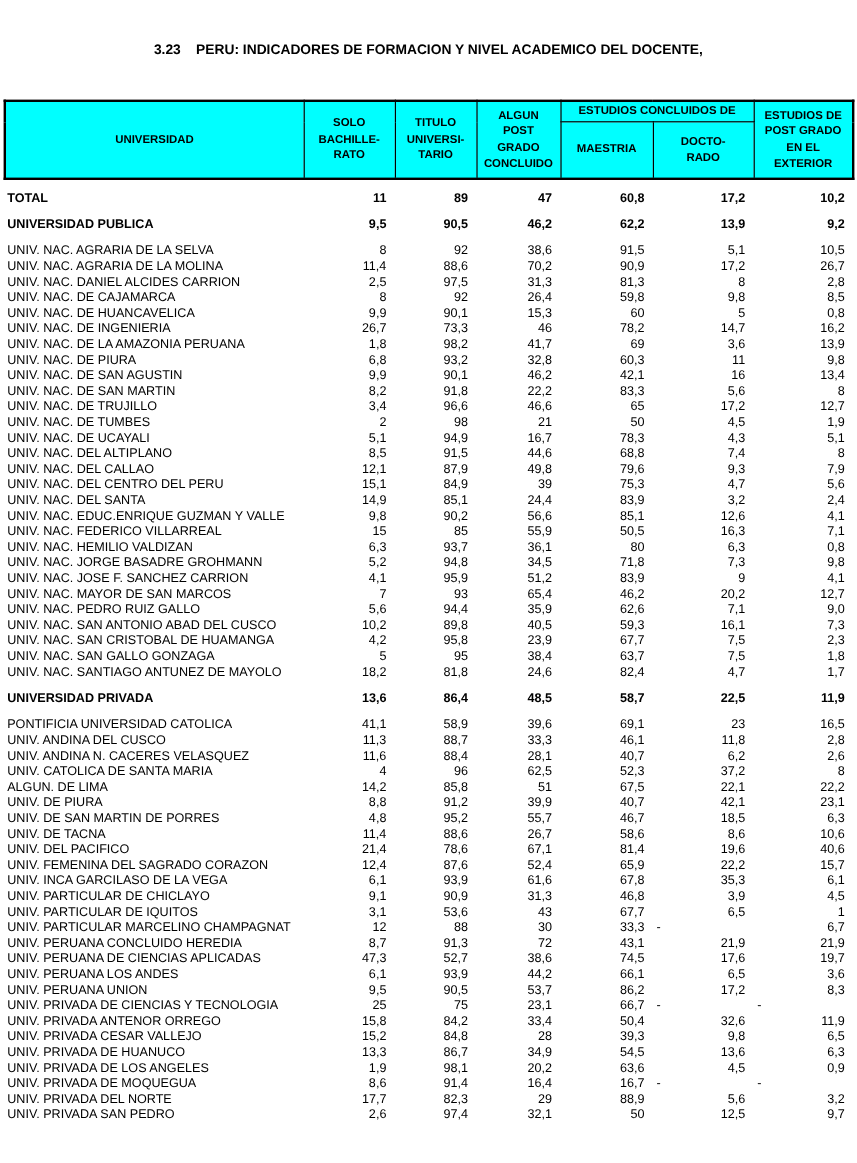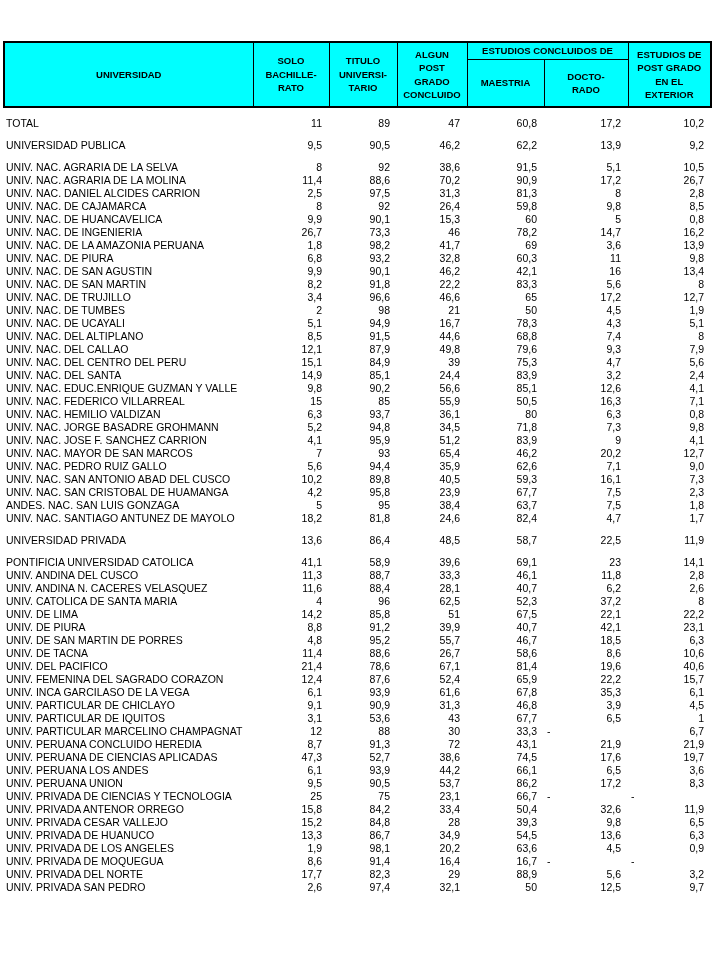--- a/index.html
+++ b/index.html
@@ -59,29 +59,30 @@
     line-height: 13px;
     height: 13px;
     padding: 0;
     white-space: nowrap;
     overflow: hidden;
     vertical-align: middle;
   }
   td.name { text-align: left; padding-left: 2px; }
   td.num  { text-align: right; padding-right: 7px; }
   td.num.dash { text-align: left; padding-left: 3px; padding-right: 0; }
-  tr.bold td { font-weight: normal; }
+  tr.bold td { font-weight: bold; }
   tr.spacer td { height: 9px; }
 </style>
 </head>
 <body>
 
 <div class="page">
 
   <div class="title-block">
+    <div>3.23    PERU: INDICADORES DE FORMACION Y NIVEL ACADEMICO DEL DOCENTE,</div>
   </div>
 
   <table class="main">
     <colgroup>
       <col class="c-univ">
         <col class="c-solo">
         <col class="c-titulo">
         <col class="c-postgrado">
       <col class="c-maestria">
         <col class="c-doctorado">
@@ -368,21 +369,21 @@
         <tr class="">
           <td class="name">UNIV. NAC. SAN CRISTOBAL DE HUAMANGA</td>
           <td class="num">4,2</td>
           <td class="num">95,8</td>
           <td class="num">23,9</td>
           <td class="num">67,7</td>
           <td class="num">7,5</td>
           <td class="num">2,3</td>
         </tr>
         <tr class="">
-          <td class="name">ANDES. NAC. SAN LUIS GONZAGA</td>
+          <td class="name">UNIV. NAC. SAN GALLO GONZAGA</td>
           <td class="num">5</td>
           <td class="num">95</td>
           <td class="num">38,4</td>
           <td class="num">63,7</td>
           <td class="num">7,5</td>
           <td class="num">1,8</td>
         </tr>
         <tr class="">
           <td class="name">UNIV. NAC. SANTIAGO ANTUNEZ DE MAYOLO</td>
           <td class="num">18,2</td>
@@ -407,21 +408,21 @@
         <tr class="spacer">
           <td colspan="7"></td>
         </tr>
         <tr class="">
           <td class="name">PONTIFICIA UNIVERSIDAD CATOLICA</td>
           <td class="num">41,1</td>
           <td class="num">58,9</td>
           <td class="num">39,6</td>
           <td class="num">69,1</td>
           <td class="num">23</td>
-          <td class="num">14,1</td>
+          <td class="num">16,5</td>
         </tr>
         <tr class="">
           <td class="name">UNIV. ANDINA DEL CUSCO</td>
           <td class="num">11,3</td>
           <td class="num">88,7</td>
           <td class="num">33,3</td>
           <td class="num">46,1</td>
           <td class="num">11,8</td>
           <td class="num">2,8</td>
         </tr>
@@ -437,21 +438,21 @@
         <tr class="">
           <td class="name">UNIV. CATOLICA DE SANTA MARIA</td>
           <td class="num">4</td>
           <td class="num">96</td>
           <td class="num">62,5</td>
           <td class="num">52,3</td>
           <td class="num">37,2</td>
           <td class="num">8</td>
         </tr>
         <tr class="">
-          <td class="name">UNIV. DE LIMA</td>
+          <td class="name">ALGUN. DE LIMA</td>
           <td class="num">14,2</td>
           <td class="num">85,8</td>
           <td class="num">51</td>
           <td class="num">67,5</td>
           <td class="num">22,1</td>
           <td class="num">22,2</td>
         </tr>
         <tr class="">
           <td class="name">UNIV. DE PIURA</td>
           <td class="num">8,8</td>

